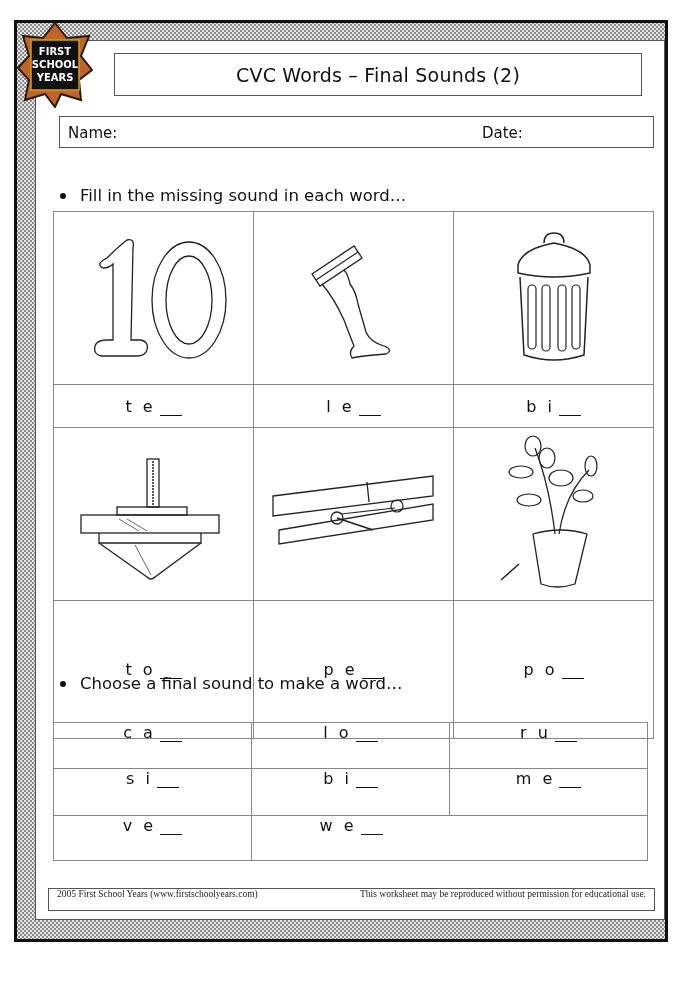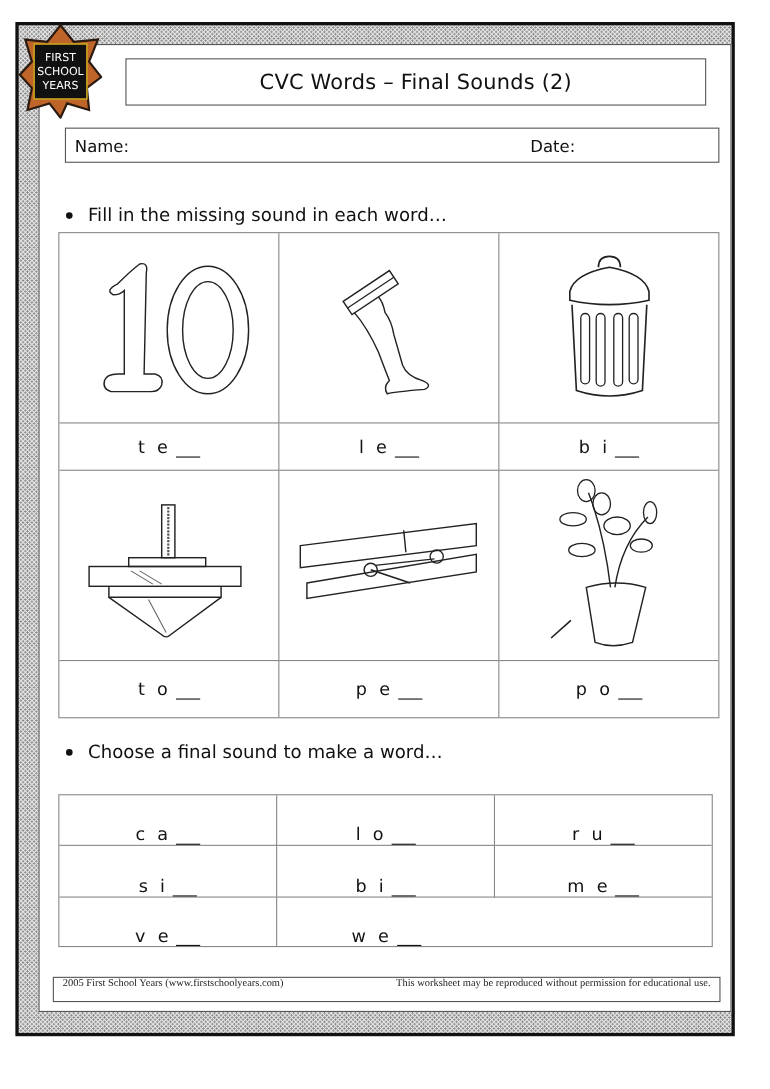--- a/index.html
+++ b/index.html
@@ -14,21 +14,21 @@
       radial-gradient(#8a8a8a 0.8px, transparent 1px),
       radial-gradient(#8a8a8a 0.8px, transparent 1px);
     background-size: 4px 4px;
     background-position: 0 0, 2px 2px;
   }
   .inner-page {
     position: absolute; left: 35px; top: 40px; width: 630px; height: 880px;
     background: #ffffff; border: 1.5px solid #555;
   }
 
-  .logo { position: absolute; left: 17px; top: 22px; width: 76px; height: 86px; }
+  .logo { position: absolute; left: 17px; top: 22px; width: 76px; height: 86px; font-weight: bold; }
 
   .title-box {
     position: absolute; left: 114px; top: 53px; width: 528px; height: 43px;
     border: 1.5px solid #555; background: #fff;
     display: flex; align-items: center; justify-content: center;
     font-size: 19px; letter-spacing: 0.2px;
   }
   .namedate-box {
     position: absolute; left: 59px; top: 116px; width: 595px; height: 32px;
     border: 1.5px solid #555; background: #fff;
@@ -37,38 +37,38 @@
   }
   .namedate-box .name-label { position: absolute; left: 8px; top: 7px; }
   .namedate-box .date-label { position: absolute; left: 396px; top: 7px; margin-left: 26px; }
 
   .instruction { position: absolute; left: 60px; font-size: 16.5px; display: flex; align-items: center; }
   .instruction .bullet { width: 6px; height: 6px; border-radius: 50%; background: #111; margin-right: 14px; }
   .instr-1 { top: 186px; }
   .instr-2 { top: 674px; }
 
   .picture-grid {
-    position: absolute; left: 53px; top: 211px; width: 601px; height: 442px;
+    position: absolute; left: 53px; top: 211px; width: 601px; height: 528px;
     border: 1.5px solid #888; display: grid;
     grid-template-columns: 200px 200px 1fr;
     grid-template-rows: 173px 43px 173px 1fr;
   }
   .pcell { border-right: 1.5px solid #888; border-bottom: 1.5px solid #888; position: relative; display: flex; align-items: center; justify-content: center; }
   .pcell.col3 { border-right: none; }
   .pcell.last-row { border-bottom: none; }
   .word { font-size: 16px; letter-spacing: 3px; display: flex; align-items: flex-end; }
   .word .blank { display: inline-block; width: 22px; border-bottom: 1.5px solid #111; margin-left: 4px; height: 14px; }
 
   .word-grid {
     position: absolute; left: 53px; top: 722px; width: 595px; height: 139px;
     border: 1.5px solid #888; display: grid;
     grid-template-columns: 198px 198px 1fr;
     grid-template-rows: 46px 47px 1fr;
   }
-  .wcell { border-right: 1.5px solid #888; border-bottom: 1.5px solid #888; display: flex; align-items: flex-end; justify-content: center; }
+  .wcell { border-right: 1.5px solid #888; border-bottom: 1.5px solid #888; display: flex; align-items: flex-start; justify-content: center; }
   .wcell.col3 { border-right: none; }
   .wcell.last-row { border-bottom: none; }
 
   .footer-box {
     position: absolute; left: 48px; top: 888px; width: 607px; height: 23px;
     border: 1.5px solid #555; background: #fff;
     font-family: "Liberation Serif", serif; font-size: 9.5px; color: #222;
     display: flex; align-items: flex-start; justify-content: space-between; padding: 0 8px;
   }
 

